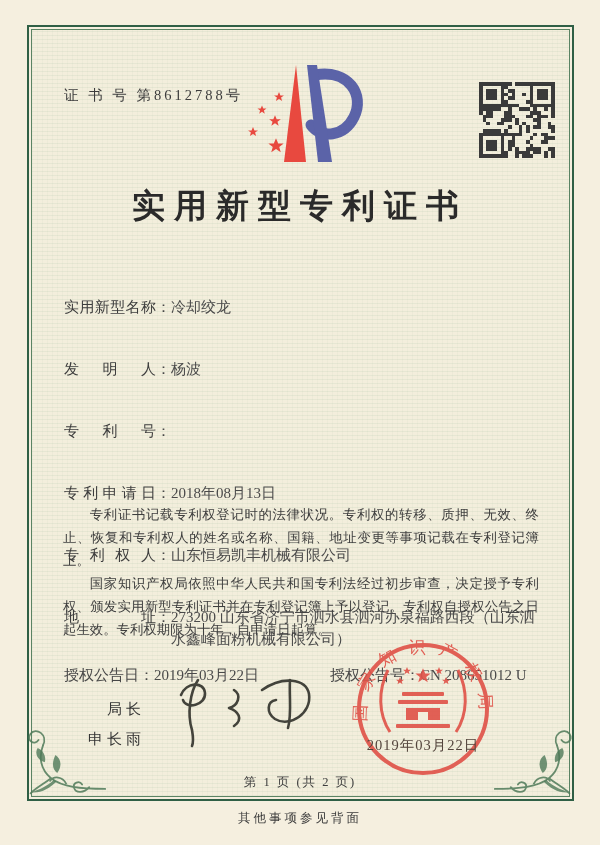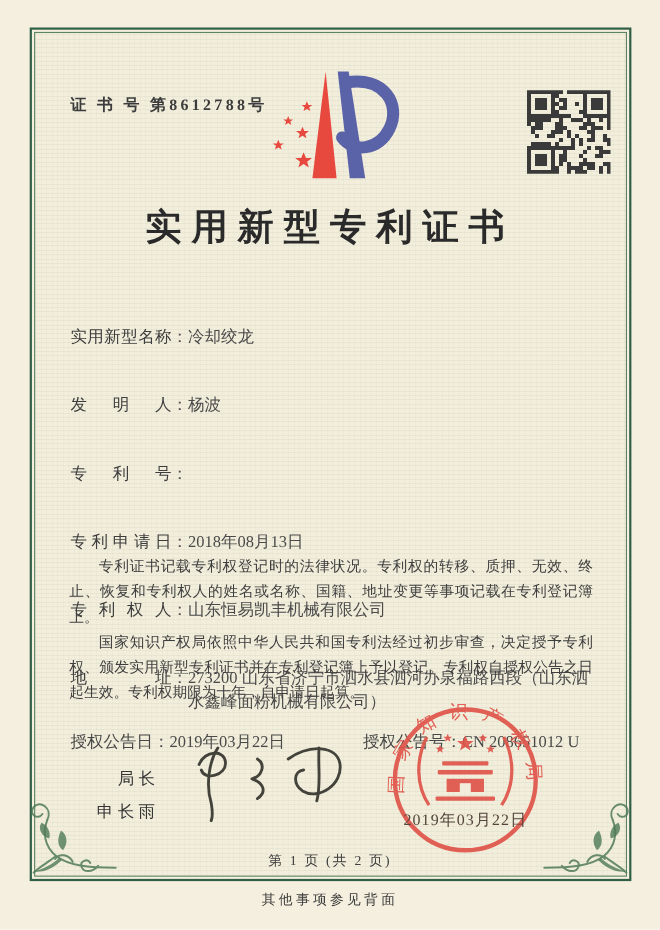--- a/index.html
+++ b/index.html
@@ -15,21 +15,21 @@
     border:1px solid #5a8363;
     outline:2px solid #2f5f45;
     outline-offset:2px;
     background:
       repeating-linear-gradient(0deg, rgba(120,165,130,0.10) 0 1px, transparent 1px 4px),
       repeating-linear-gradient(90deg, rgba(120,165,130,0.05) 0 1px, transparent 1px 5px),
       #f3eedc;
   }
   .cert-number{
     position:absolute; left:64px; top:86px;
-    font-size:14.5px; letter-spacing:3px; color:#3c3c3c;font-weight:bold;
+    font-size:14.5px; letter-spacing:3px; color:#3c3c3c;
   }
   .logo{ position:absolute; left:233px; top:58px; width:135px; height:120px; }
   .qr{ position:absolute; left:479px; top:82px; width:76px; height:76px; }
   .title{
     position:absolute; left:0; top:184px; width:100%;
     text-align:center; font-size:33px; font-weight:600;
     letter-spacing:9px; color:#2a2a2a;
   }
   .fields{ position:absolute; left:64px; top:256px; width:478px; font-size:15px; color:#474747; }
   .frow{ display:flex; align-items:flex-start; margin-bottom:14px; line-height:22px;margin-top:40px; }

